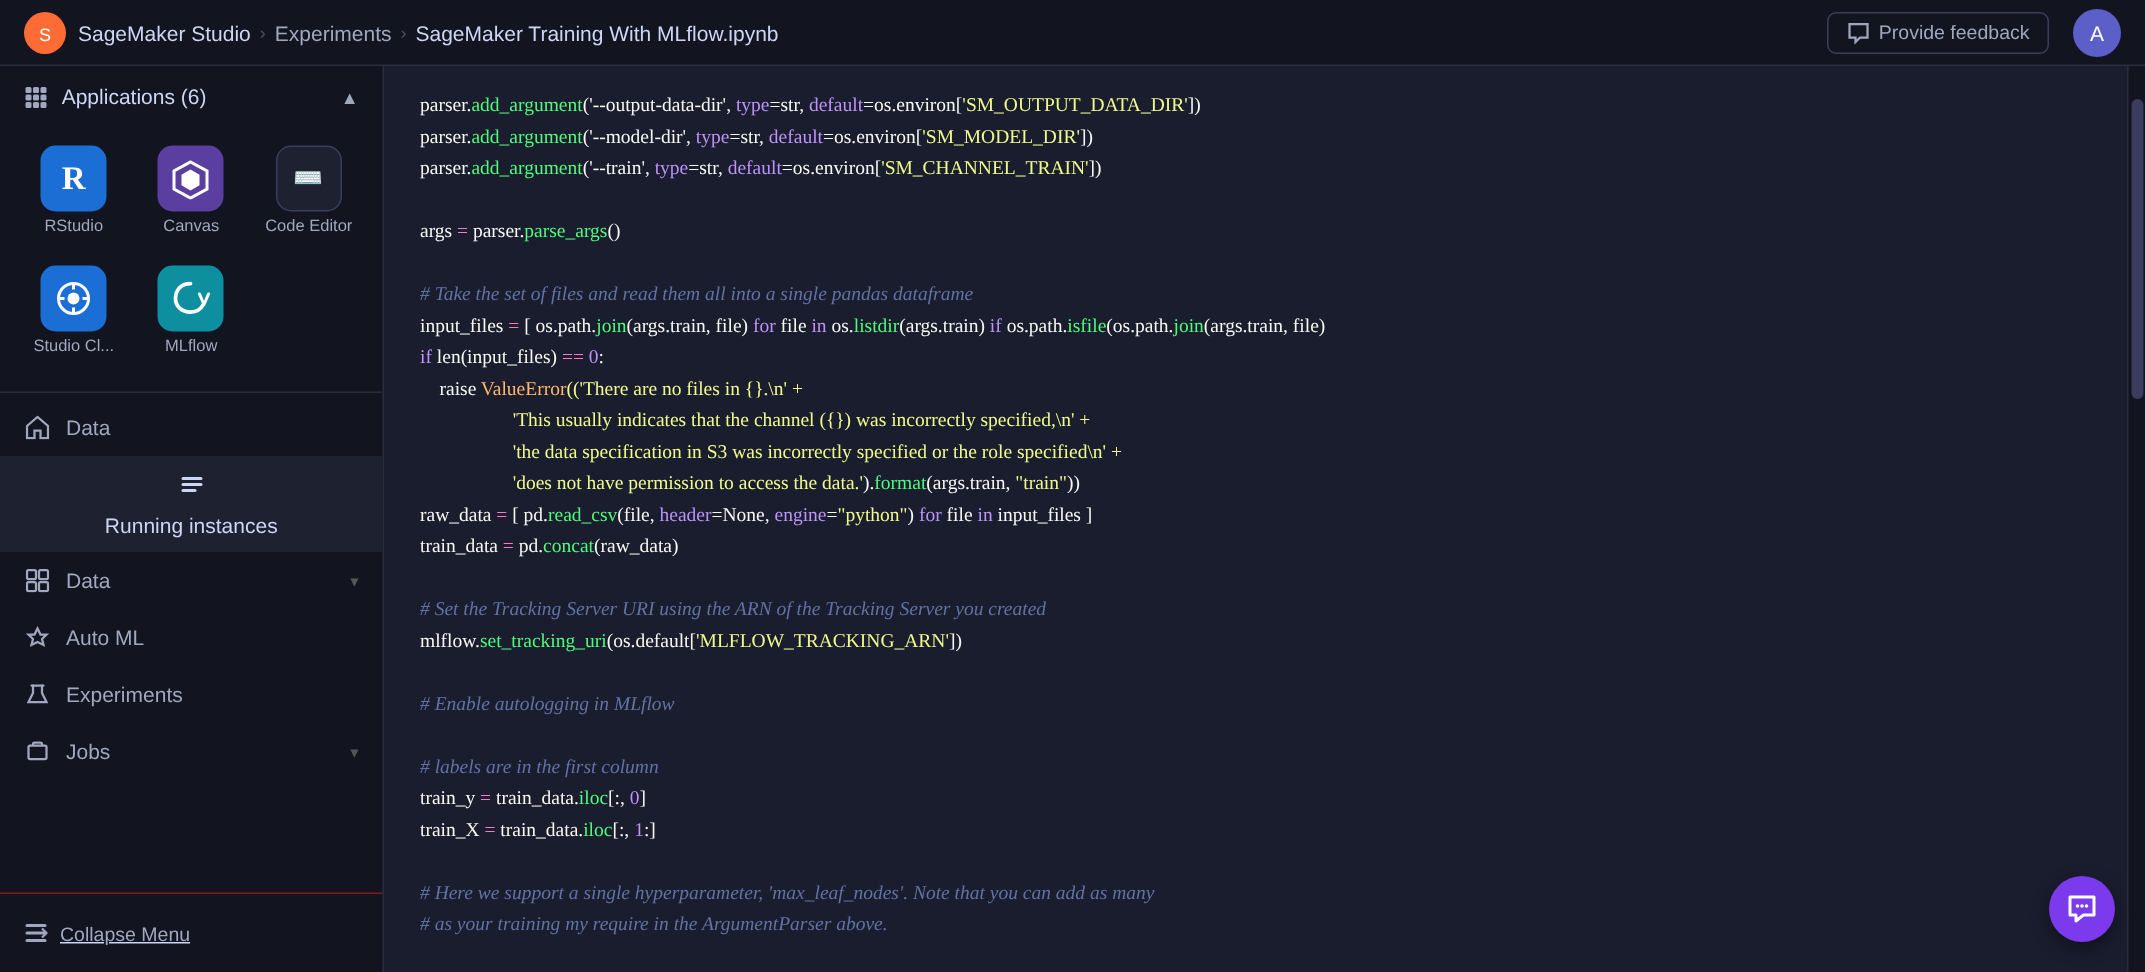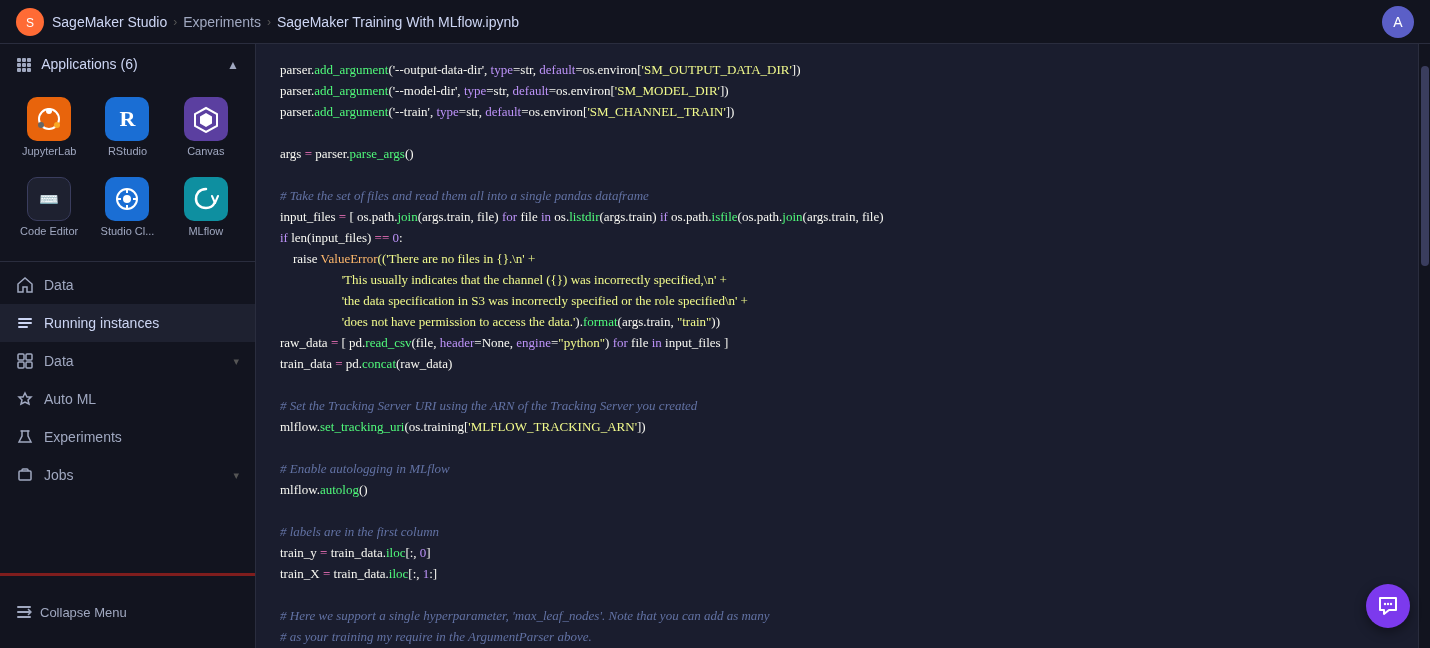--- a/index.html
+++ b/index.html
@@ -155,40 +155,41 @@
     .nav-item {
       display: flex;
       align-items: center;
       gap: 10px;
       padding: 10px 16px;
       color: #a0a8c0;
       font-size: 14px;
       cursor: pointer;
       border-radius: 0;
     }
-    .nav-item.active { background: #1e2130; color: #cdd6f4; }
+    .nav-item.active { background: #1e2130; color: #cdd6f4; flex-direction: column; }
     .nav-icon {
       width: 18px;
       height: 18px;
       display: flex;
       align-items: center;
       justify-content: center;
       font-size: 14px;
       flex-shrink: 0;
     }
     .nav-chevron {
       margin-left: auto;
       font-size: 11px;
       color: #555;
     }
 
     .sidebar-bottom {
       margin-top: auto;
-      padding: 28px 16px;
-      border-top: 3px solid #7f1d1d;
+      padding: 18px 16px;
+      border-top: 1px solid #7f1d1d;
+      text-decoration: underline;
     }
     .collapse-btn {
       display: flex;
       align-items: center;
       gap: 8px;
       color: #a0a8c0;
       font-size: 13px;
       cursor: pointer;
     }
 
@@ -266,20 +267,26 @@
     </div>
     <div class="breadcrumb">
       <span style="color:#cdd6f4;cursor:pointer;">SageMaker Studio</span>
       <span class="breadcrumb-sep">›</span>
       <span style="cursor:pointer;">Experiments</span>
       <span class="breadcrumb-sep">›</span>
       <span class="breadcrumb-current" style="cursor:pointer;">SageMaker Training With MLflow.ipynb</span>
     </div>
   </div>
   <div class="topbar-right">
+    <button class="feedback-btn">
+      <svg width="16" height="16" viewBox="0 0 16 16" fill="none">
+        <path d="M2 2h12v9H9l-3 3v-3H2V2z" stroke="#a0a8c0" stroke-width="1.5" fill="none"></path>
+      </svg>
+      <span>Provide feedback</span>
+    </button>
     <div class="avatar">
       <span>A</span>
     </div>
   </div>
 </div>
 
 <div class="main-layout">
 
   <div class="sidebar">
 
@@ -296,31 +303,20 @@
           <rect x="6" y="11" width="4" height="4" rx="1" fill="#a0a8c0"></rect>
           <rect x="11" y="11" width="4" height="4" rx="1" fill="#a0a8c0"></rect>
         </svg>
         <span>Applications (6)</span>
       </span>
       <span style="color:#a0a8c0;cursor:pointer;font-size:12px;">▲</span>
     </div>
 
     <div class="apps-grid">
 
-      <div class="app-item">
-        <div class="app-icon orange">
-          <svg width="28" height="28" viewBox="0 0 28 28">
-            <circle cx="14" cy="14" r="10" fill="none" stroke="white" stroke-width="2"></circle>
-            <circle cx="14" cy="6" r="3" fill="white"></circle>
-            <circle cx="22" cy="20" r="3" fill="#f9a825"></circle>
-            <circle cx="6" cy="20" r="3" fill="#666"></circle>
-          </svg>
-        </div>
-        <span class="app-label">JupyterLab</span>
-      </div>
 
       <div class="app-item">
         <div class="app-icon blue" style="font-size:22px;color:white;font-weight:bold;font-family:serif;">R</div>
         <span class="app-label">RStudio</span>
       </div>
 
       <div class="app-item">
         <div class="app-icon purple">
           <svg width="28" height="28" viewBox="0 0 28 28">
             <polygon points="14,3 25,9 25,21 14,27 3,21 3,9" fill="none" stroke="white" stroke-width="2"></polygon>
@@ -451,24 +447,23 @@
       <div class="code-line"><span style="color: rgb(248, 248, 242);">input_files </span><span style="color: rgb(255, 121, 198);">= </span><span style="color: rgb(248, 248, 242);">[ os.path.</span><span style="color: rgb(80, 250, 123);">join</span><span style="color: rgb(248, 248, 242);">(args.train, file) </span><span style="color: rgb(189, 147, 249);">for</span><span style="color: rgb(248, 248, 242);"> file </span><span style="color: rgb(189, 147, 249);">in</span><span style="color: rgb(248, 248, 242);"> os.</span><span style="color: rgb(80, 250, 123);">listdir</span><span style="color: rgb(248, 248, 242);">(args.train) </span><span style="color: rgb(189, 147, 249);">if</span><span style="color: rgb(248, 248, 242);"> os.path.</span><span style="color: rgb(80, 250, 123);">isfile</span><span style="color: rgb(248, 248, 242);">(os.path.</span><span style="color: rgb(80, 250, 123);">join</span><span style="color: rgb(248, 248, 242);">(args.train, file)</span></div>
       <div class="code-line"><span style="color: rgb(189, 147, 249);">if</span><span style="color: rgb(248, 248, 242);"> len(input_files) </span><span style="color: rgb(255, 121, 198);">==</span><span style="color: rgb(189, 147, 249);"> 0</span><span style="color: rgb(248, 248, 242);">:</span></div>
       <div class="code-line"><span style="color: rgb(248, 248, 242);">    raise </span><span style="color: rgb(255, 184, 108);">ValueError</span><span style="color: rgb(241, 250, 140); margin-top: 44px;">(('There are no files in {}.\n' +</span></div>
       <div class="code-line"><span style="color: rgb(241, 250, 140);">                   'This usually indicates that the channel ({}) was incorrectly specified,\n' +</span></div>
       <div class="code-line"><span style="color: rgb(241, 250, 140);">                   'the data specification in S3 was incorrectly specified or the role specified\n' +</span></div>
       <div class="code-line"><span style="color: rgb(241, 250, 140);">                   'does not have permission to access the data.'</span><span style="color: rgb(248, 248, 242);">).</span><span style="color: rgb(80, 250, 123);">format</span><span style="color: rgb(248, 248, 242);">(args.train, </span><span style="color: rgb(241, 250, 140);">"train"</span><span style="color: rgb(248, 248, 242);">))</span></div>
       <div class="code-line"><span style="color: rgb(248, 248, 242);">raw_data </span><span style="color: rgb(255, 121, 198);">= </span><span style="color: rgb(248, 248, 242);">[ pd.</span><span style="color: rgb(80, 250, 123);">read_csv</span><span style="color: rgb(248, 248, 242);">(file, </span><span style="color: rgb(189, 147, 249);">header</span><span style="color: rgb(248, 248, 242);">=None, </span><span style="color: rgb(189, 147, 249);">engine</span><span style="color: rgb(248, 248, 242);">=</span><span style="color: rgb(241, 250, 140);">"python"</span><span style="color: rgb(248, 248, 242);">) </span><span style="color: rgb(189, 147, 249);">for</span><span style="color: rgb(248, 248, 242);"> file </span><span style="color: rgb(189, 147, 249);">in</span><span style="color: rgb(248, 248, 242);"> input_files ]</span></div>
       <div class="code-line"><span style="color: rgb(248, 248, 242);">train_data </span><span style="color: rgb(255, 121, 198);">= </span><span style="color: rgb(248, 248, 242);">pd.</span><span style="color: rgb(80, 250, 123);">concat</span><span style="color: rgb(248, 248, 242); margin-top: 27px;">(raw_data)</span></div>
       <div class="code-line"><span style="color: rgb(248, 248, 242);"></span></div>
       <div class="code-line"><span style="color: rgb(98, 114, 164); font-style: italic;"># Set the Tracking Server URI using the ARN of the Tracking Server you created</span></div>
-      <div class="code-line"><span style="color: rgb(248, 248, 242);">mlflow.</span><span style="color: rgb(80, 250, 123);">set_tracking_uri</span><span style="color: rgb(248, 248, 242);">(os.training[</span><span style="color: rgb(241, 250, 140);">'MLFLOW_TRACKING_ARN'</span><span style="color: rgb(248, 248, 242);">])</span></div>
+      <div class="code-line"><span style="color: rgb(248, 248, 242);">mlflow.</span><span style="color: rgb(80, 250, 123);">set_tracking_uri</span><span style="color: rgb(248, 248, 242);">(os.default[</span><span style="color: rgb(241, 250, 140);">'MLFLOW_TRACKING_ARN'</span><span style="color: rgb(248, 248, 242);">])</span></div>
       <div class="code-line"><span style="color: rgb(248, 248, 242);"></span></div>
       <div class="code-line"><span style="color: rgb(98, 114, 164); font-style: italic;"># Enable autologging in MLflow</span></div>
-      <div class="code-line"><span style="color: rgb(248, 248, 242);">mlflow.</span><span style="color: rgb(80, 250, 123);">autolog</span><span style="color: rgb(248, 248, 242);">()</span></div>
       <div class="code-line"><span style="color: rgb(248, 248, 242);"></span></div>
       <div class="code-line"><span style="color: rgb(98, 114, 164); font-style: italic;"># labels are in the first column</span></div>
       <div class="code-line"><span style="color: rgb(248, 248, 242);">train_y </span><span style="color: rgb(255, 121, 198);">= </span><span style="color: rgb(248, 248, 242);">train_data.</span><span style="color: rgb(80, 250, 123);">iloc</span><span style="color: rgb(248, 248, 242);">[:, </span><span style="color: rgb(189, 147, 249);">0</span><span style="color: rgb(248, 248, 242);">]</span></div>
       <div class="code-line"><span style="color: rgb(248, 248, 242);">train_X </span><span style="color: rgb(255, 121, 198);">= </span><span style="color: rgb(248, 248, 242);">train_data.</span><span style="color: rgb(80, 250, 123);">iloc</span><span style="color: rgb(248, 248, 242);">[:, </span><span style="color: rgb(189, 147, 249);">1</span><span style="color: rgb(248, 248, 242);">:]</span></div>
       <div class="code-line"><span style="color: rgb(248, 248, 242);"></span></div>
       <div class="code-line"><span style="color: rgb(98, 114, 164); font-style: italic;"># Here we support a single hyperparameter, 'max_leaf_nodes'. Note that you can add as many</span></div>
       <div class="code-line"><span style="color: rgb(98, 114, 164); font-style: italic;"># as your training my require in the ArgumentParser above.</span></div>
     </div>
 
   <div class="scrollbar-track">

